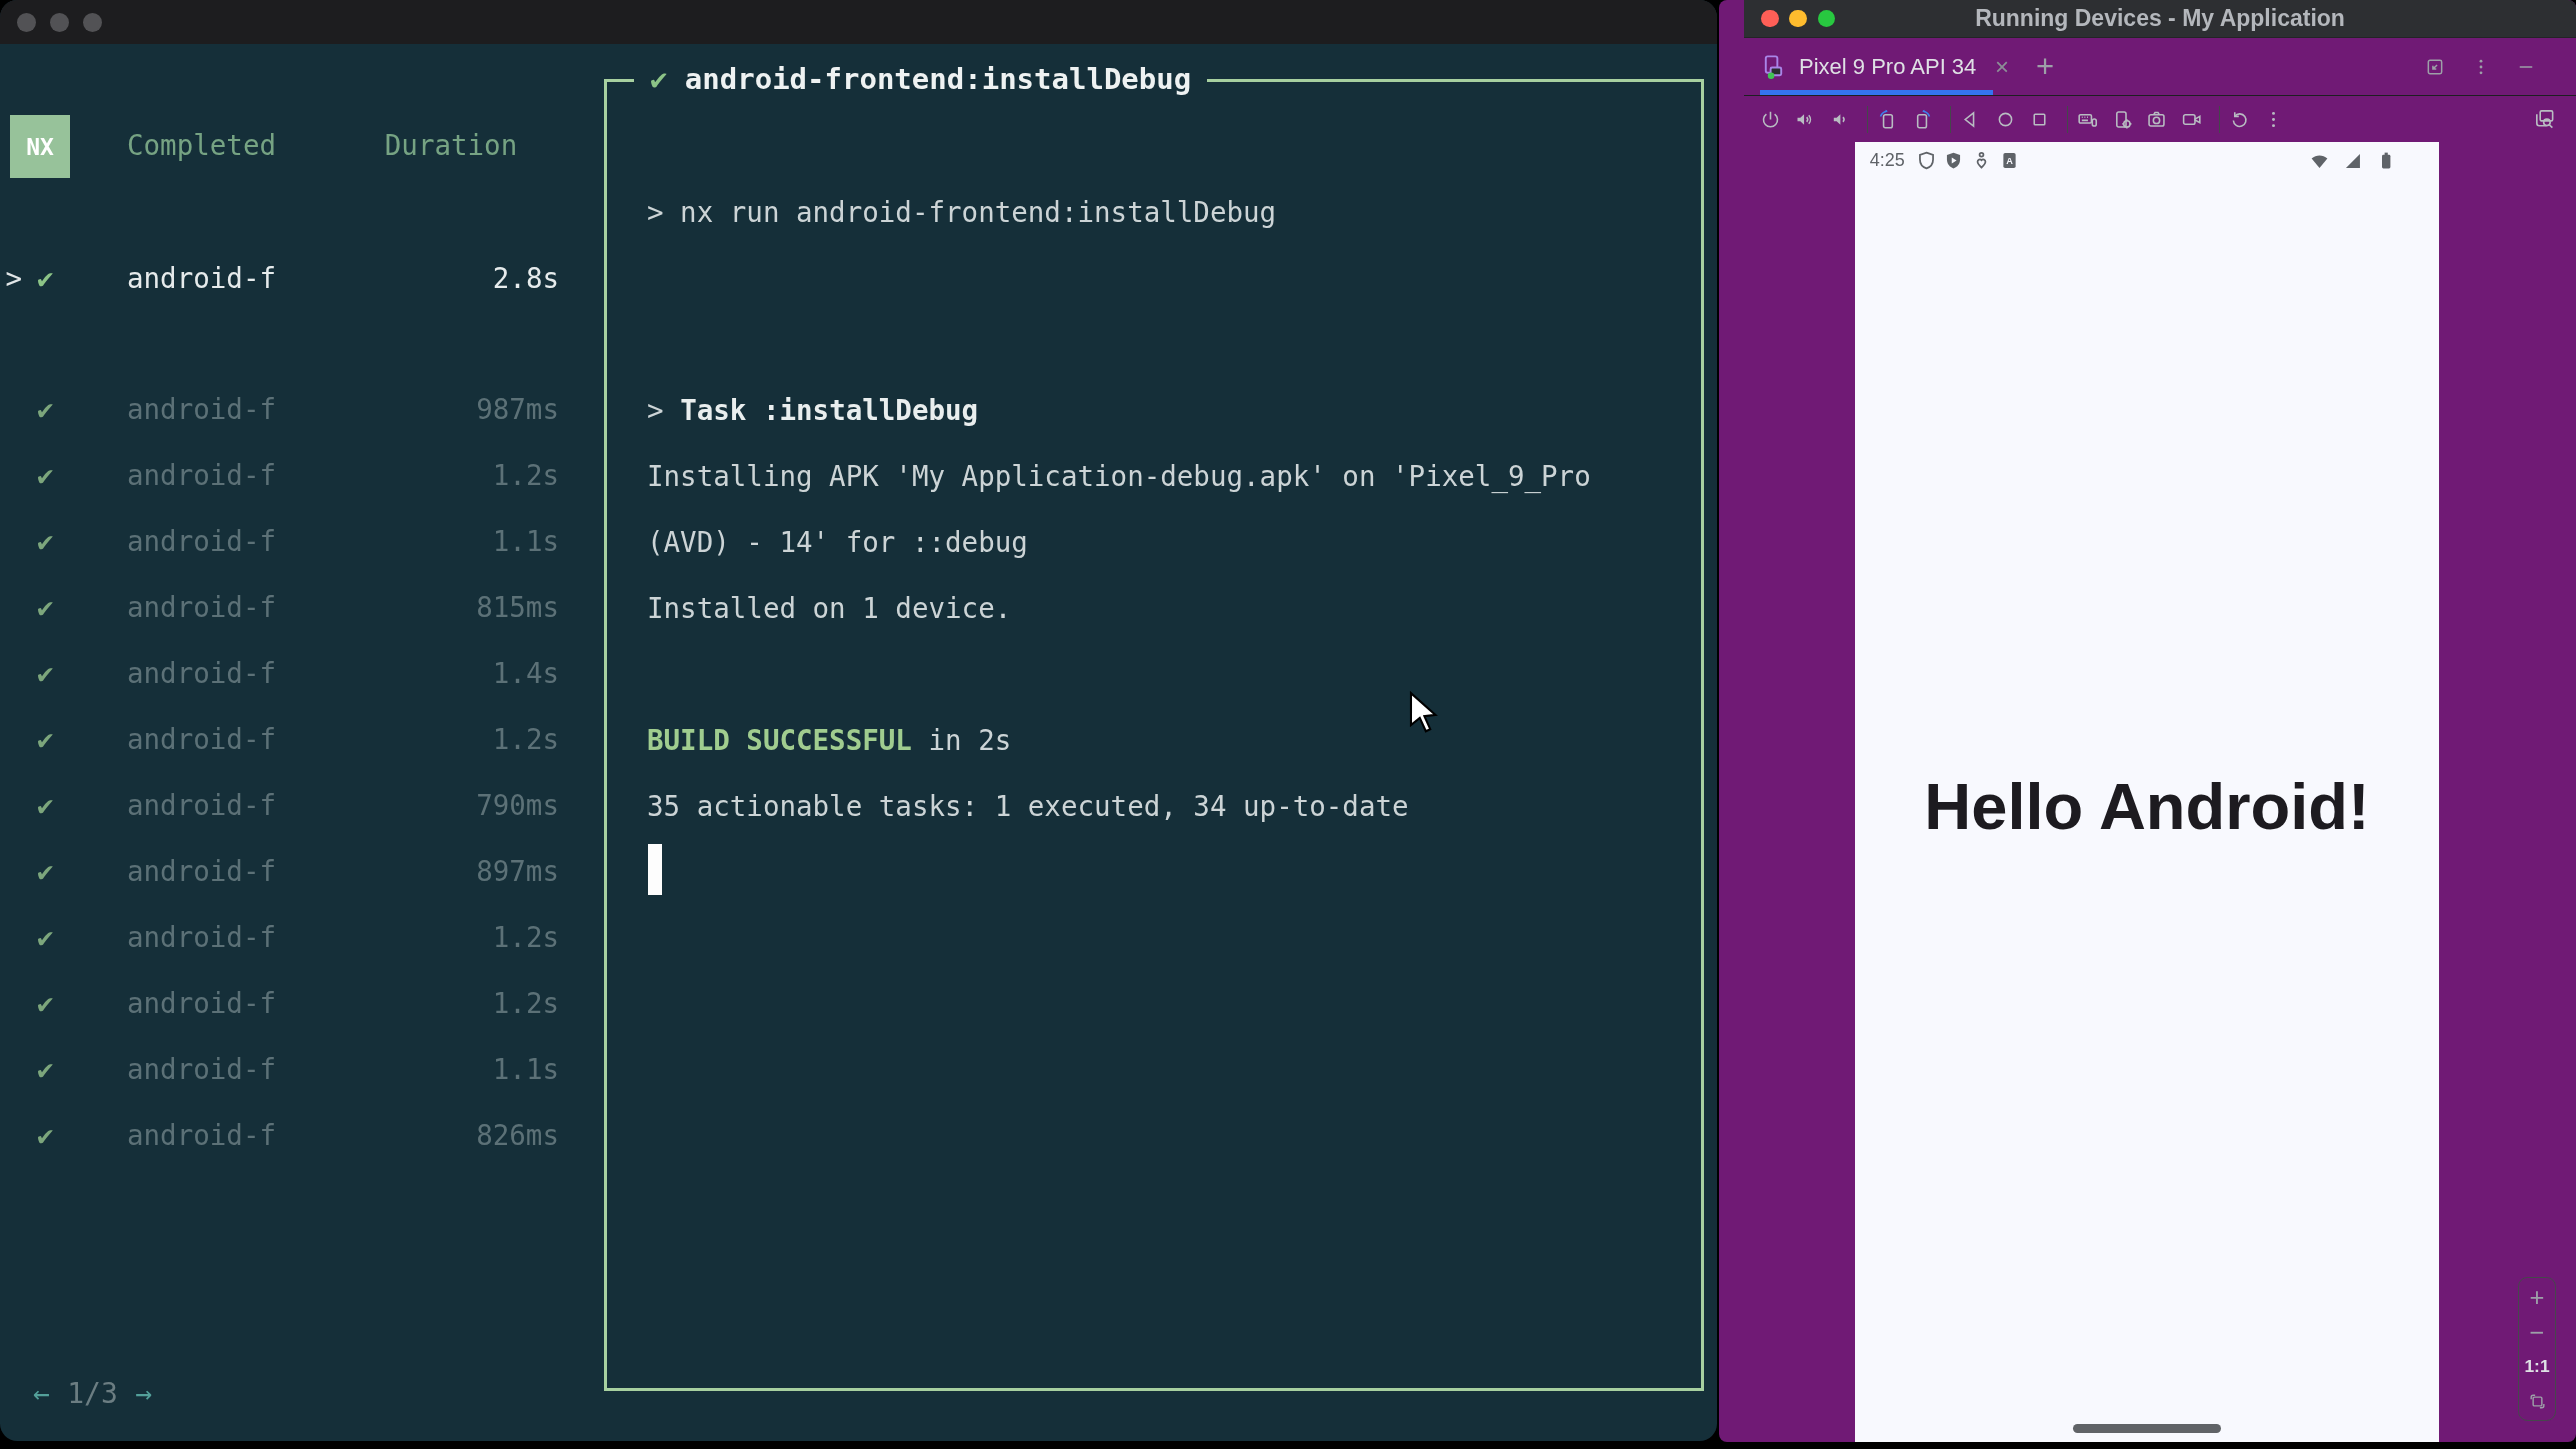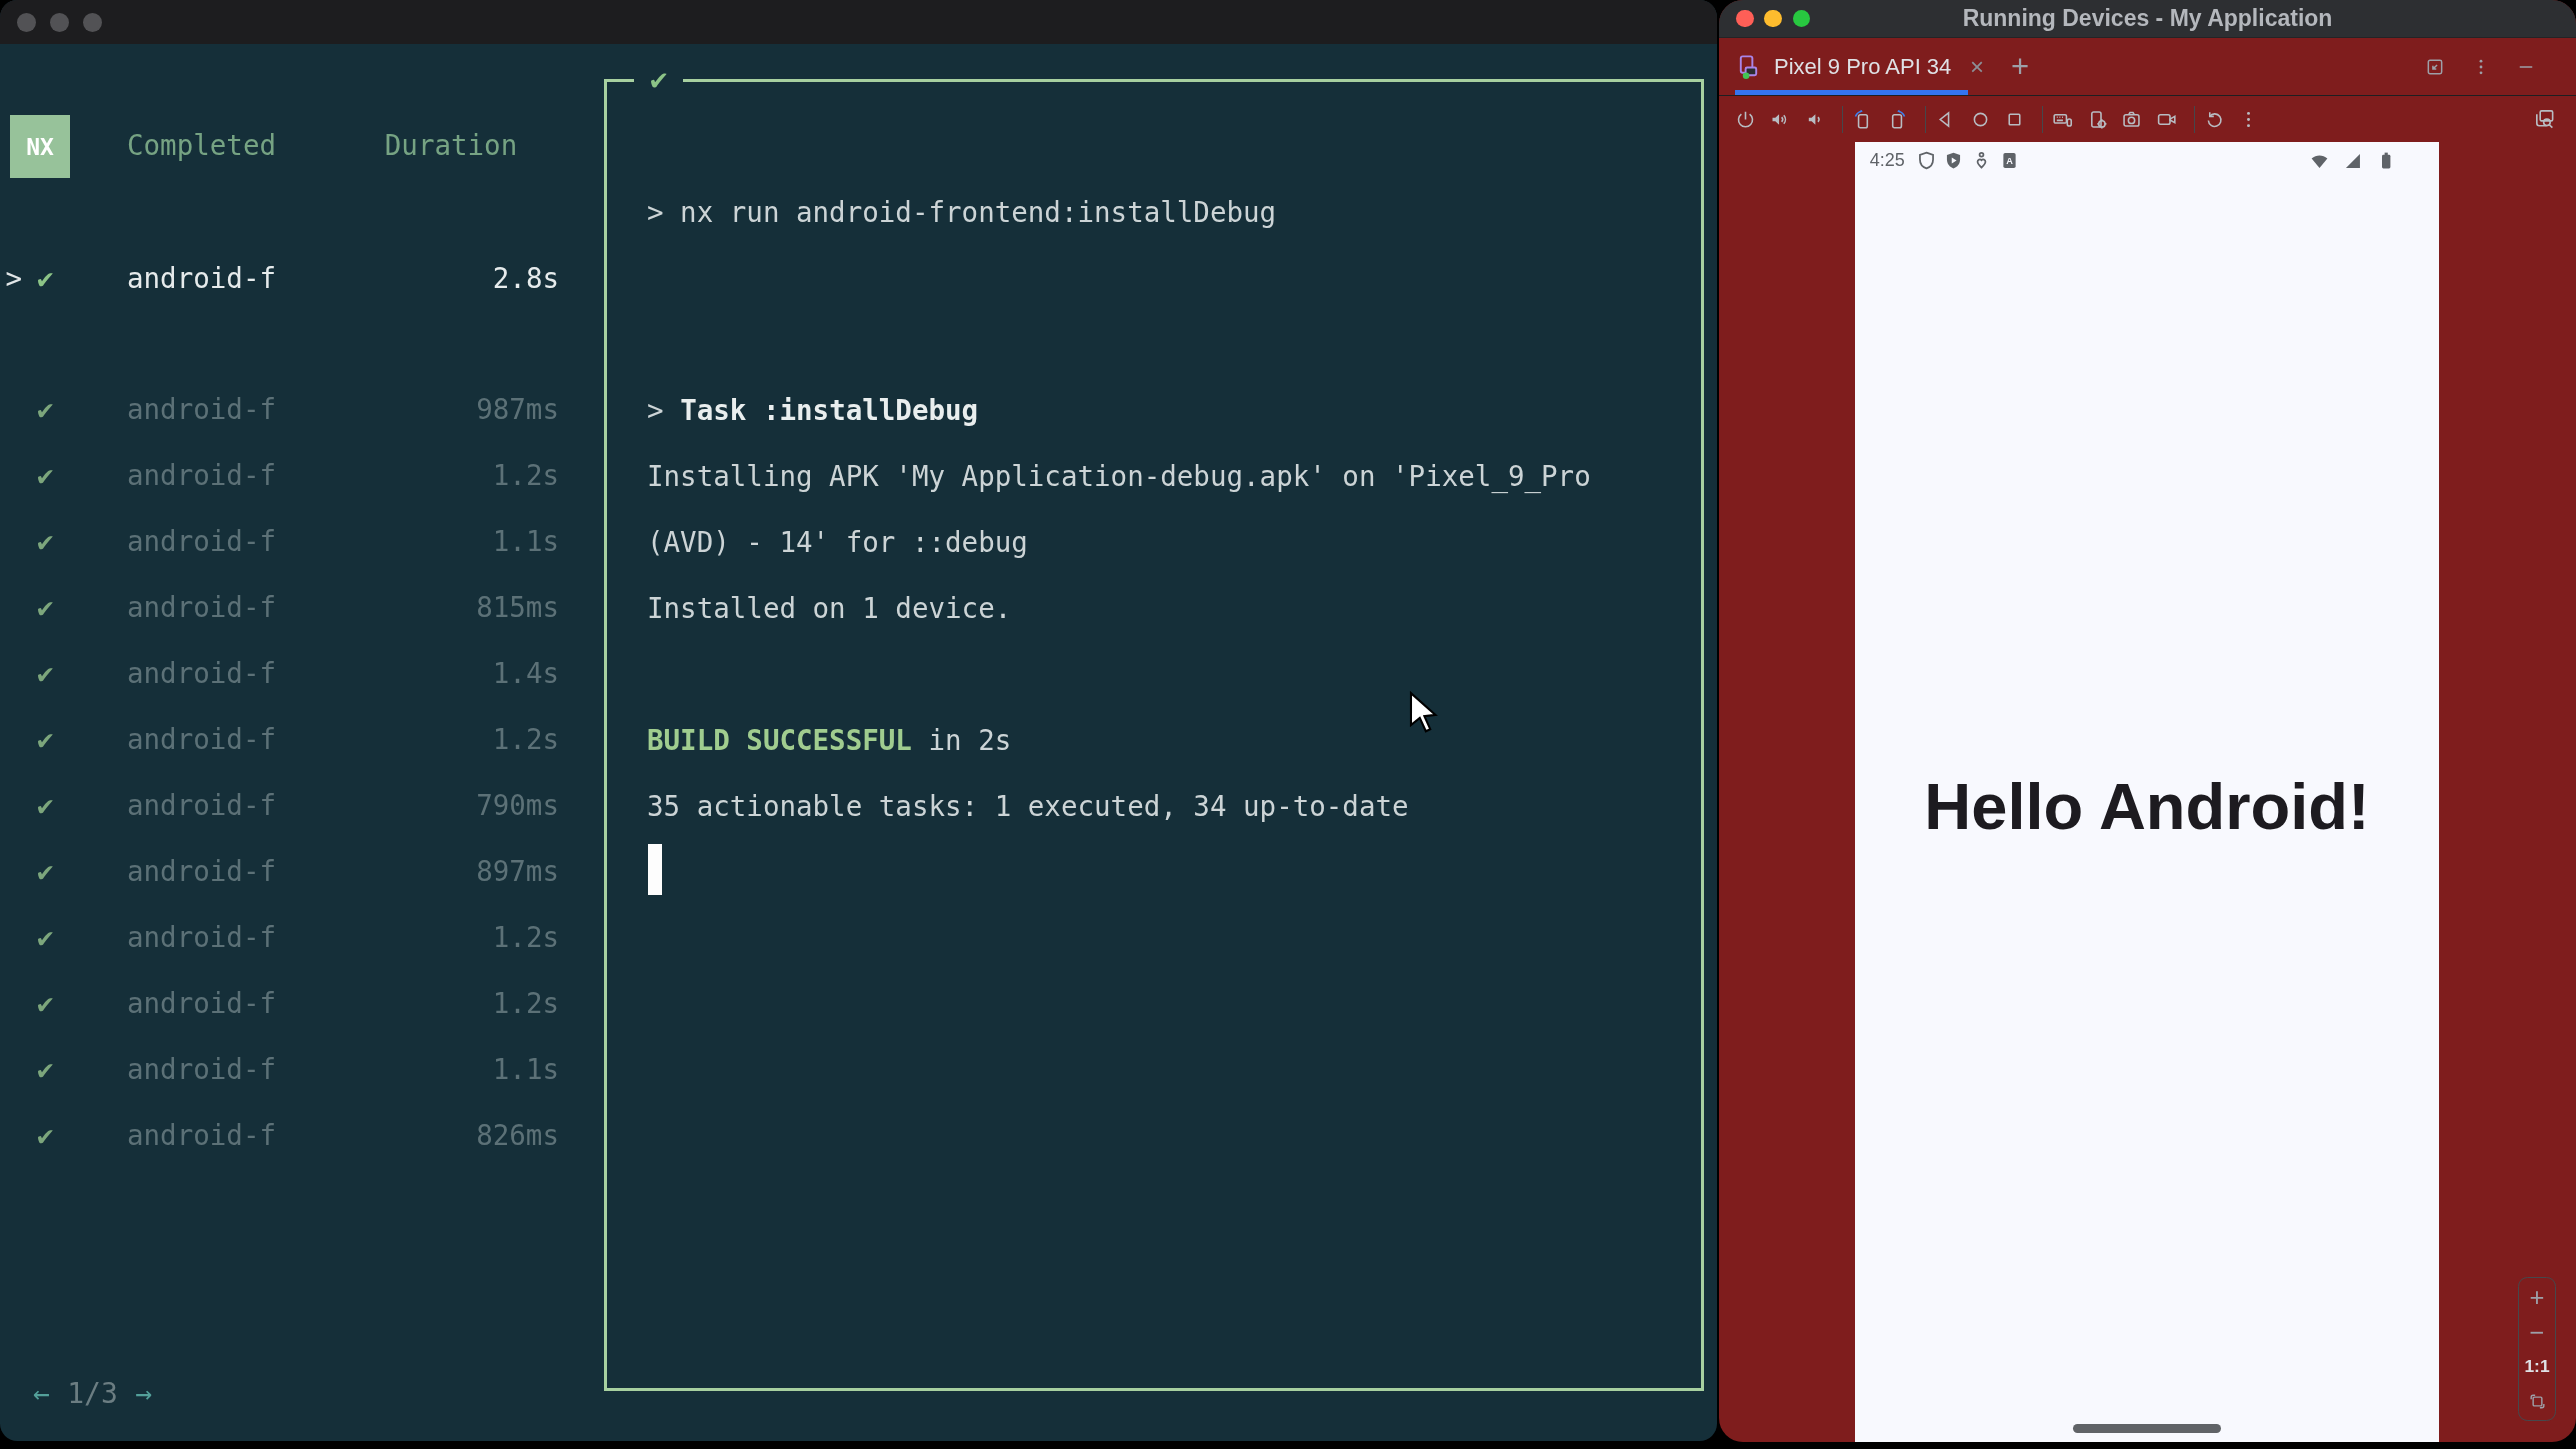--- a/index.html
+++ b/index.html
@@ -46,21 +46,21 @@
   .out-title .ttl { color:#eef2f2; }
   .out-lines { position:absolute; left:647px; top:179px; font-size:27.5px; line-height:66px;
                white-space:pre; }
   .seg-text { color:#ccd4d6; }
   .seg-bold { color:#e9eeee; font-weight:bold; }
   .seg-green-bold { color:#a0cd8f; font-weight:bold; }
   .cursor-block { position:absolute; left:648px; top:844px; width:14px; height:51px; background:#fdfdfd; }
 
   
   .as-window { position:absolute; left:1719px; top:0; width:857px; height:1442px;
-               background:#7f1d1d; border-radius:24px; overflow:hidden; }
+               background:#701a75; border-radius:8px; overflow:hidden;padding-left:25px; }
   .as-titlebar { position:relative; height:38px; background:#2d2f32; display:flex;
                  align-items:center; padding-left:17.4px; gap:10.7px; border-bottom:0.7px solid #232426; }
   .as-dot { width:17.4px; height:17.4px; border-radius:50%; }
   .as-title { position:absolute; left:0; width:100%; text-align:center; font-size:23px;
               font-weight:bold; color:#b4b7bc; }
   .tab-row { position:relative; height:58px; display:flex; align-items:center;
              padding:0 16px; border-bottom:0.7px solid #1e1f22; }
   .dev-tab { position:relative; height:100%; display:flex; align-items:center; gap:12px; padding-right:4px; }
   .tab-label { font-size:22px; color:#dfe1e5; }
   .tab-close { font-size:24px; color:#8c8f96; margin-left:6.7px; }
@@ -186,20 +186,21 @@
 
   <div class="pagination mono">
     <span class="pg-arrow">←</span>
     <span class="pg-label">1/3</span>
     <span class="pg-arrow">→</span>
   </div>
 
   <div class="out-box"></div>
   <div class="out-title mono">
     <span class="chk">✔</span>
+    <span class="ttl">android-frontend:installDebug</span>
   </div>
   <div class="out-lines mono"><div><span class="seg-text">&gt; nx run android-frontend:installDebug</span></div><div>&nbsp;</div><div>&nbsp;</div><div><span class="seg-text">&gt; </span><span class="seg-bold">Task :installDebug</span></div><div><span class="seg-text">Installing APK 'My Application-debug.apk' on 'Pixel_9_Pro</span></div><div><span class="seg-text">(AVD) - 14' for ::debug</span></div><div><span class="seg-text">Installed on 1 device.</span></div><div>&nbsp;</div><div><span class="seg-green-bold">BUILD SUCCESSFUL</span><span class="seg-text"> in 2s</span></div><div><span class="seg-text">35 actionable tasks: 1 executed, 34 up-to-date</span></div></div>
   <div class="cursor-block"></div>
 </div>
 
 <div class="as-window">
   <div class="as-titlebar">
     <div class="as-dot" style="background:#ff5f57"></div>
     <div class="as-dot" style="background:#febc2e"></div>
     <div class="as-dot" style="background:#28c840"></div>

